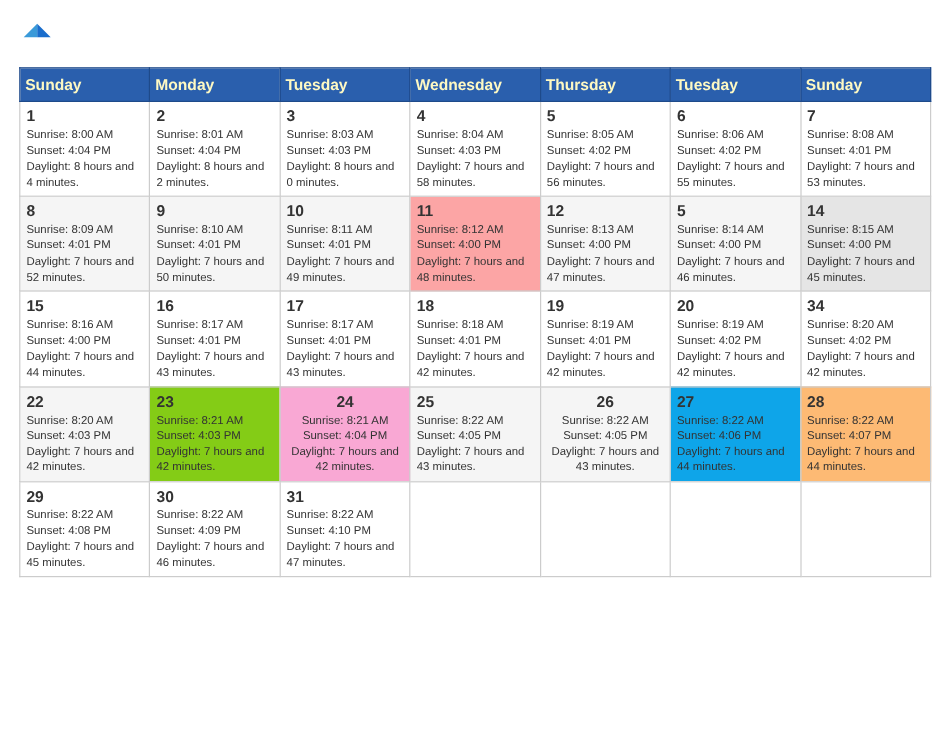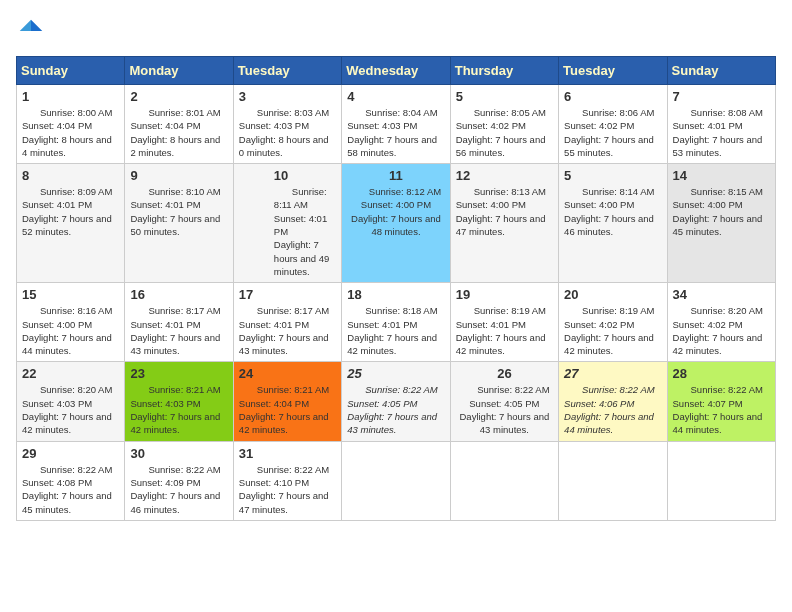--- a/index.html
+++ b/index.html
@@ -82,21 +82,20 @@
     .day-number {
       font-size: 13px;
       font-weight: bold;
       display: block;
       margin-bottom: 2px;
     }
     .day-info {
       font-size: 9.5px;
       line-height: 1.4;
       color: #333;
-      margin-left: 18px;
     }
     .empty-cell {
       background: #f9f9f9;
     }
   </style>
 </head>
 <body>
 
 <div class="header-area">
   <div class="logo">
@@ -160,25 +159,25 @@
       </tr>
       <tr>
         <td style="background: rgb(245, 245, 245);">
           <span class="day-number">8</span>
           <span class="day-info">Sunrise: 8:09 AM<br>Sunset: 4:01 PM<br>Daylight: 7 hours and 52 minutes.</span>
         </td>
         <td style="background: rgb(245, 245, 245);">
           <span class="day-number">9</span>
           <span class="day-info">Sunrise: 8:10 AM<br>Sunset: 4:01 PM<br>Daylight: 7 hours and 50 minutes.</span>
         </td>
-        <td style="background: rgb(245, 245, 245); padding-left: 40px;">
+        <td style="background: rgb(245, 245, 245);">
           <span class="day-number">10</span>
           <span class="day-info">Sunrise: 8:11 AM<br>Sunset: 4:01 PM<br>Daylight: 7 hours and 49 minutes.</span>
         </td>
-        <td style="background: #7dd3fc; text-align: center;">
+        <td style="background: #fca5a5;">
           <span class="day-number">11</span>
           <span class="day-info">Sunrise: 8:12 AM<br>Sunset: 4:00 PM<br>Daylight: 7 hours and 48 minutes.</span>
         </td>
         <td style="background: rgb(245, 245, 245);">
           <span class="day-number">12</span>
           <span class="day-info">Sunrise: 8:13 AM<br>Sunset: 4:00 PM<br>Daylight: 7 hours and 47 minutes.</span>
         </td>
         <td style="background: rgb(245, 245, 245);">
           <span class="day-number">5</span>
           <span class="day-info">Sunrise: 8:14 AM<br>Sunset: 4:00 PM<br>Daylight: 7 hours and 46 minutes.</span>
@@ -220,37 +219,37 @@
       </tr>
       <tr>
         <td style="background: rgb(245, 245, 245);">
           <span class="day-number">22</span>
           <span class="day-info">Sunrise: 8:20 AM<br>Sunset: 4:03 PM<br>Daylight: 7 hours and 42 minutes.</span>
         </td>
         <td style="background: #84cc16;">
           <span class="day-number">23</span>
           <span class="day-info">Sunrise: 8:21 AM<br>Sunset: 4:03 PM<br>Daylight: 7 hours and 42 minutes.</span>
         </td>
-        <td style="background: #f97316;">
+        <td style="background: #f9a8d4; text-align: center;">
           <span class="day-number">24</span>
           <span class="day-info">Sunrise: 8:21 AM<br>Sunset: 4:04 PM<br>Daylight: 7 hours and 42 minutes.</span>
         </td>
-        <td style="background: rgb(245, 245, 245); font-style: italic;">
+        <td style="background: rgb(245, 245, 245);">
           <span class="day-number">25</span>
           <span class="day-info">Sunrise: 8:22 AM<br>Sunset: 4:05 PM<br>Daylight: 7 hours and 43 minutes.</span>
         </td>
         <td style="background: rgb(245, 245, 245); text-align: center;">
           <span class="day-number">26</span>
           <span class="day-info">Sunrise: 8:22 AM<br>Sunset: 4:05 PM<br>Daylight: 7 hours and 43 minutes.</span>
         </td>
-        <td style="background: #fef9c3; font-style: italic;">
+        <td style="background: #0ea5e9;">
           <span class="day-number">27</span>
           <span class="day-info">Sunrise: 8:22 AM<br>Sunset: 4:06 PM<br>Daylight: 7 hours and 44 minutes.</span>
         </td>
-        <td style="background: #bef264;">
+        <td style="background: #fdba74;">
           <span class="day-number">28</span>
           <span class="day-info">Sunrise: 8:22 AM<br>Sunset: 4:07 PM<br>Daylight: 7 hours and 44 minutes.</span>
         </td>
       </tr>
       <tr>
         <td>
           <span class="day-number">29</span>
           <span class="day-info">Sunrise: 8:22 AM<br>Sunset: 4:08 PM<br>Daylight: 7 hours and 45 minutes.</span>
         </td>
         <td>

